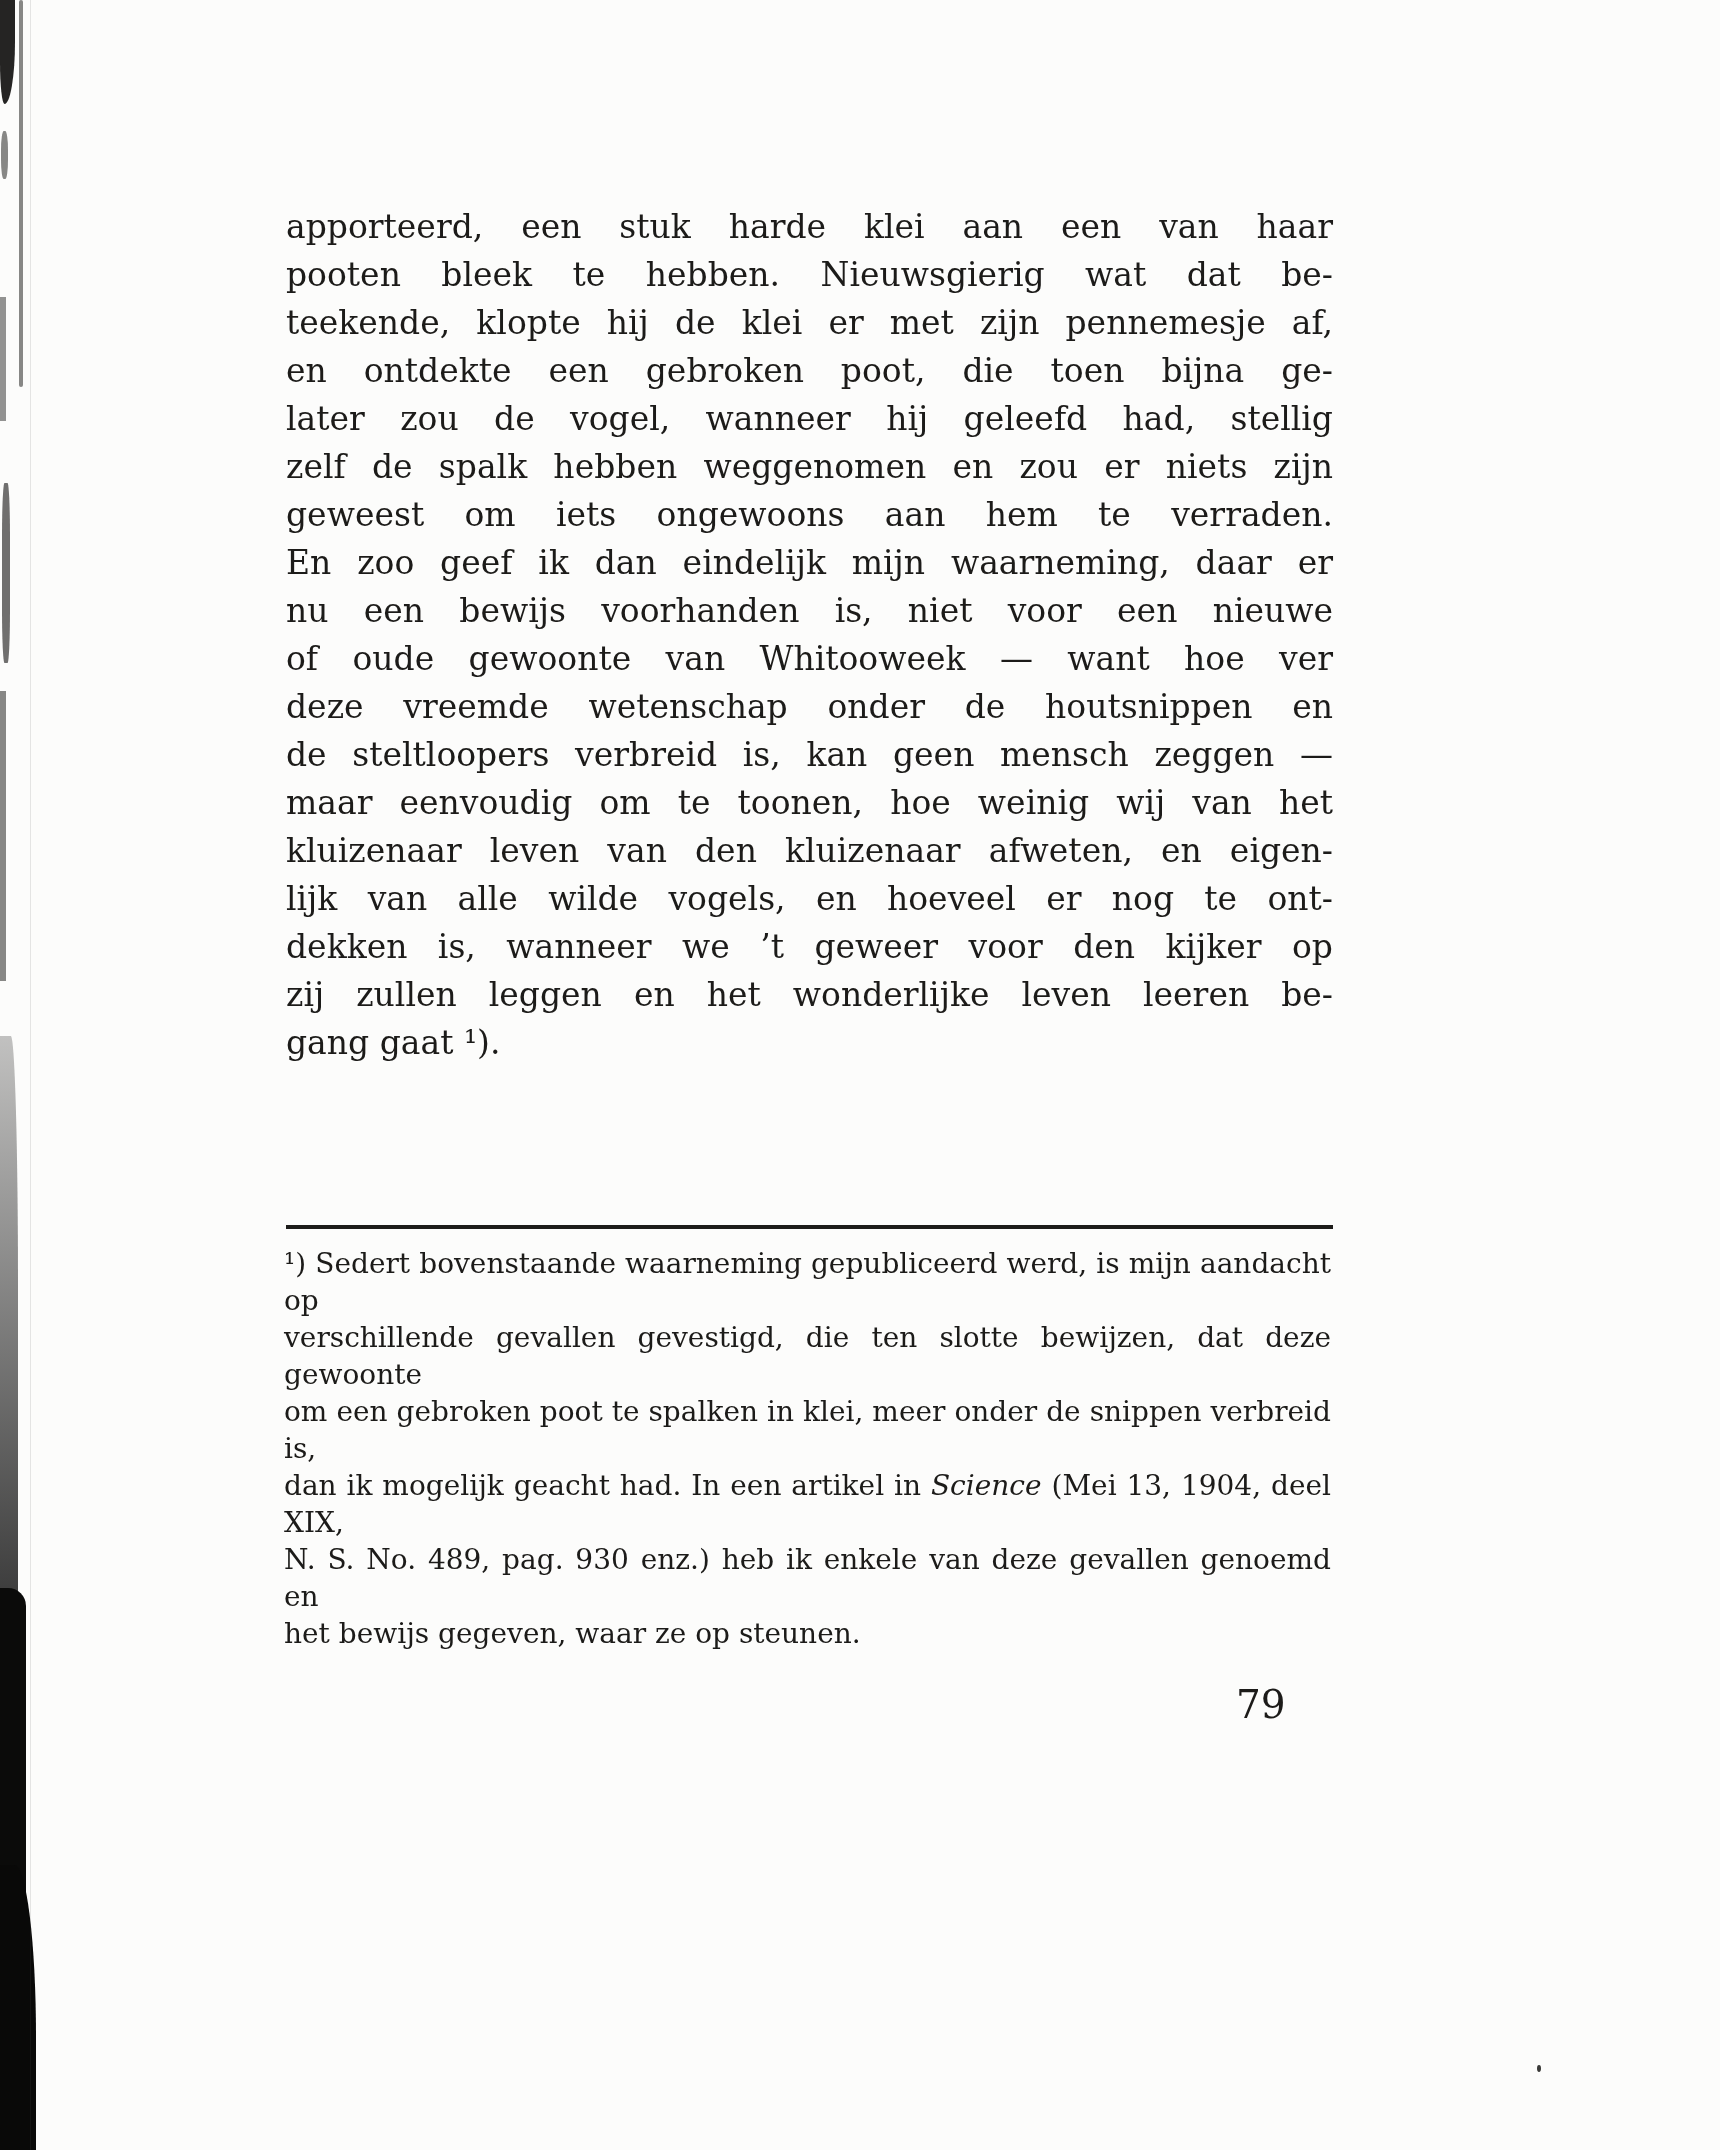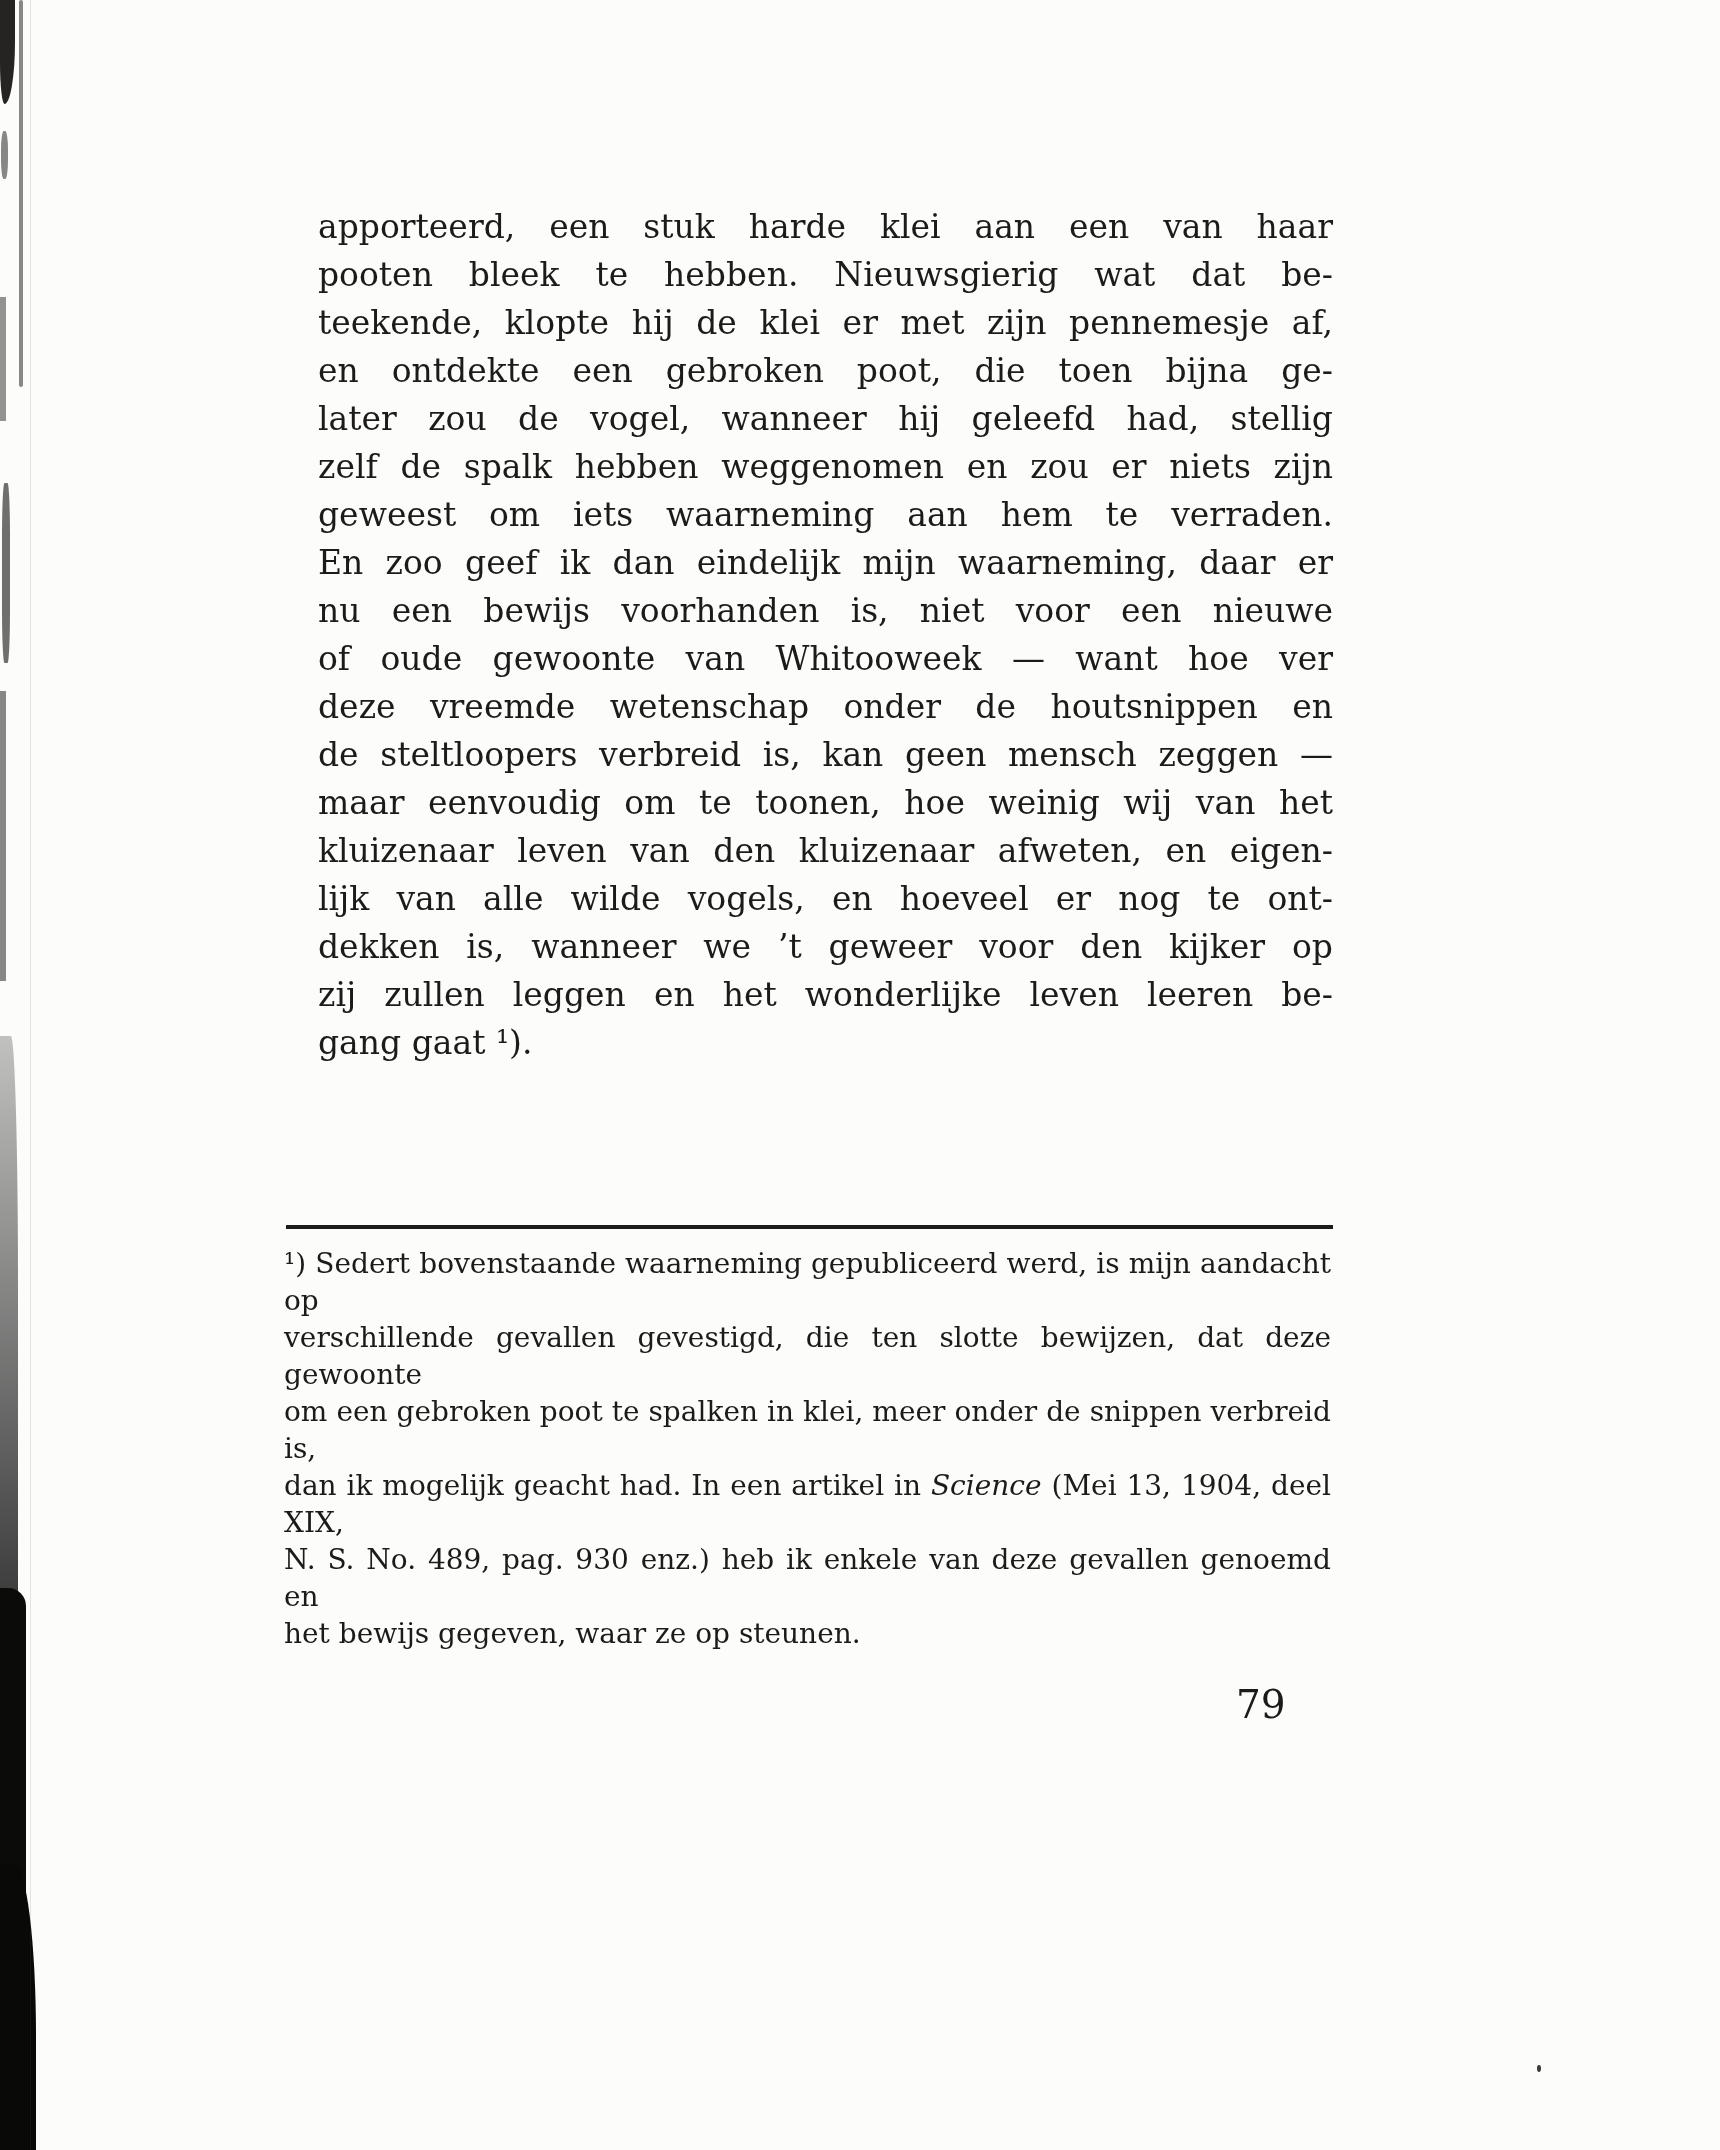--- a/index.html
+++ b/index.html
@@ -21,21 +21,20 @@
     position: absolute;
     left: 286px;
     top: 203px;
     width: 1047px;
     font-size: 33px;
     line-height: 48px;
   }
   .line {
     text-align: justify;
     text-align-last: justify;
-    margin-left: 32px;
   }
   .line.last {
     text-align-last: left;
   }
 
   
   .rule {
     position: absolute;
     left: 286px;
     top: 1225px;
@@ -115,21 +114,21 @@
     <div class="artifact crease"></div>
   </div>
 
   <main class="text-block">
     <div class="line">apporteerd, een stuk harde klei aan een van haar</div>
     <div class="line">pooten bleek te hebben. Nieuwsgierig wat dat be-</div>
     <div class="line">teekende, klopte hij de klei er met zijn pennemesje af,</div>
     <div class="line">en ontdekte een gebroken poot, die toen bijna ge-</div>
     <div class="line">later zou de vogel, wanneer hij geleefd had, stellig</div>
     <div class="line">zelf de spalk hebben weggenomen en zou er niets zijn</div>
-    <div class="line">geweest om iets waarneming aan hem te verraden.</div>
+    <div class="line">geweest om iets ongewoons aan hem te verraden.</div>
     <div class="line">En zoo geef ik dan eindelijk mijn waarneming, daar er</div>
     <div class="line">nu een bewijs voorhanden is, niet voor een nieuwe</div>
     <div class="line">of oude gewoonte van Whitooweek — want hoe ver</div>
     <div class="line">deze vreemde wetenschap onder de houtsnippen en</div>
     <div class="line">de steltloopers verbreid is, kan geen mensch zeggen —</div>
     <div class="line">maar eenvoudig om te toonen, hoe weinig wij van het</div>
     <div class="line">kluizenaar leven van den kluizenaar afweten, en eigen-</div>
     <div class="line">lijk van alle wilde vogels, en hoeveel er nog te ont-</div>
     <div class="line">dekken is, wanneer we ’t geweer voor den kijker op</div>
     <div class="line">zij zullen leggen en het wonderlijke leven leeren be-</div>

